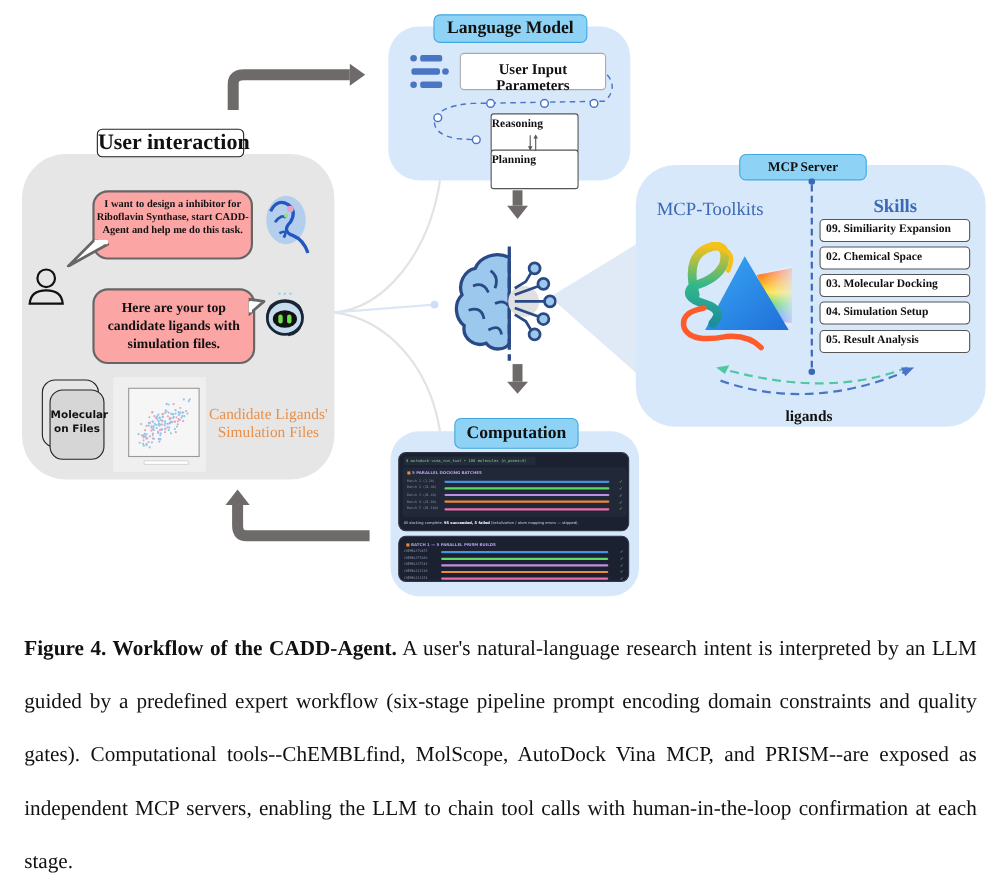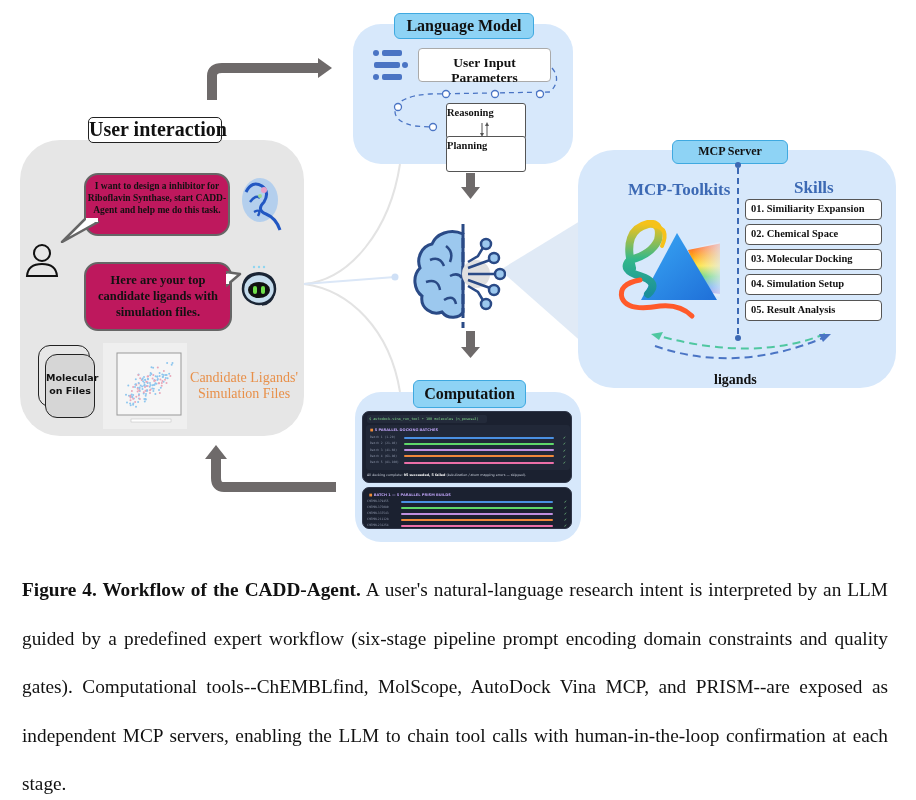--- a/index.html
+++ b/index.html
@@ -19,32 +19,32 @@
   .lm-title { left: 394px; top: 13px; width: 140px; height: 26px; font-size: 16px; line-height: 23px; }
   .user-title { left: 88px; top: 117px; width: 134px; height: 26px; font-size: 20px; line-height: 23px; }
   .mcp-title { left: 672px; top: 140px; width: 116px; height: 24px; font-size: 12px; line-height: 21px; }
   .comp-title { left: 413px; top: 380px; width: 113px; height: 28px; font-size: 16px; line-height: 25px; }
 
   .uip-box { left: 418px; top: 48px; width: 133px; height: 34px; background: #fff; border: 1px solid #aaa; border-radius: 4px; font-weight: bold; font-size: 13.5px; line-height: 15px; text-align: center; padding-top: 6px; }
   .small-box { width: 80px; height: 36px; background: #fff; border: 1.2px solid #555; border-radius: 3px; font-weight: bold; font-size: 10.5px; line-height: 17px; text-align: left; }
   .reason-box { left: 446px; top: 103px; }
   .plan-box { left: 446px; top: 136px; }
 
-  .bubble { background: #be185d; border: 2.5px solid #666; border-radius: 14px; font-weight: bold; text-align: center; }
+  .bubble { background: #fca5a5; border: 2.5px solid #666; border-radius: 14px; font-weight: bold; text-align: center; }
   .bubble-user { left: 84px; top: 173px; width: 146px; height: 63px; font-size: 9.5px; line-height: 12px; padding-top: 5px; }
   .bubble-agent { left: 84px; top: 262px; width: 148px; height: 69px; font-size: 12.5px; line-height: 16px; padding-top: 8px; }
 
   .file-card { border: 1.5px solid #222; border-radius: 12px; background: #e6e6e6; }
   .file-back { left: 38px; top: 345px; width: 52px; height: 62px; }
   .file-front { left: 45px; top: 354px; width: 50px; height: 64px; background: #d6d6d6; font-family: "DejaVu Sans", sans-serif; font-weight: bold; font-size: 9.5px; line-height: 13px; text-align: center; padding-top: 16px; }
 
   .scatter { left: 103px; top: 343px; width: 84px; height: 86px; background: #efefef; }
   .cand-label { left: 180px; top: 370px; width: 128px; color: #e8904a; font-size: 14px; line-height: 16px; text-align: center; }
 
-  .mcp-toolkits { left: 628px; top: 180px; color: #3c69b4; font-weight: bold; font-size: 17px; }
+  .mcp-toolkits { left: 597px; top: 180px; color: #3c69b4; font-weight: normal; font-size: 17px; }
   .skills-label { left: 794px; top: 178px; color: #3c69b4; font-weight: bold; font-size: 17px; }
   .skill { left: 745px; width: 137px; height: 21px; background: #fff; border: 1.2px solid #555; border-radius: 4px; font-weight: bold; font-size: 10.5px; line-height: 18px; padding-left: 5px; white-space: nowrap; }
   .invoke { left: 714px; top: 372px; font-weight: bold; font-size: 14px; }
 
   .term { background: #1b2130; border-radius: 7px; border: 1px solid #2f3648; }
   .term1 { left: 362px; top: 411px; width: 210px; height: 72px; }
   .term2 { left: 362px; top: 487px; width: 210px; height: 42px; }
   .term-cmd { position: absolute; left: 4px; top: 3px; width: 120px; height: 8px; background: #232a3a; border-radius: 2px; font-family: "DejaVu Sans Mono", monospace; font-size: 3.5px; color: #7fd48a; line-height: 8px; padding-left: 2px; white-space: nowrap; overflow: hidden; }
   .term-sub { position: absolute; background: #212838; border-radius: 3px; }
   .term-head { position: absolute; font-family: "DejaVu Sans", sans-serif; font-size: 3.6px; color: #b99ff0; font-weight: bold; white-space: nowrap; }
@@ -344,21 +344,21 @@
       </linearGradient>
   </defs>
   <polygon points="88,30 128,22 128,75 105,72" fill="url(#rb)"></polygon>
   <polygon points="92,28 128,20 128,78 100,74" fill="url(#rbf)"></polygon>
   <polygon points="77,13 41,80 117,80" fill="url(#prism)"></polygon>
   <path d="M32 48 Q22 10 48 4 Q62 2 58 20 Q52 34 30 40 Q20 50 40 56 Q60 62 48 74" fill="none" stroke="url(#helix)" stroke-width="8" stroke-linecap="round"></path>
   <path d="M54 6 Q70 8 62 26" fill="none" stroke="#f6c21a" stroke-width="4" stroke-linecap="round"></path>
   <path d="M40 60 Q18 64 22 78 Q28 92 60 86 Q80 84 92 96" fill="none" stroke="#ff5a2a" stroke-width="5" stroke-linecap="round"></path>
 </svg>
 
-<div class="abs skill" style="top:199px">01. Similiarity Expansion</div>
+<div class="abs skill" style="top:199px">09. Similiarity Expansion</div>
 <div class="abs skill" style="top:224px">02. Chemical Space</div>
 <div class="abs skill" style="top:249px">03.  Molecular Docking</div>
 <div class="abs skill" style="top:274px">04.  Simulation Setup</div>
 <div class="abs skill" style="top:300px">05.  Result Analysis</div>
 
 <svg class="abs" style="left:645px;top:328px" width="190" height="40">
   <path d="M180 6 Q110 34 14 8" fill="none" stroke="#4fc7a0" stroke-width="2" stroke-dasharray="8 5"></path>
   <polygon points="6,6 18,4 14,12" fill="#4fc7a0"></polygon>
   <path d="M10 18 Q90 46 178 10" fill="none" stroke="#4a74c4" stroke-width="2" stroke-dasharray="8 5"></path>
   <polygon points="186,6 174,6 178,14" fill="#4a74c4"></polygon>

